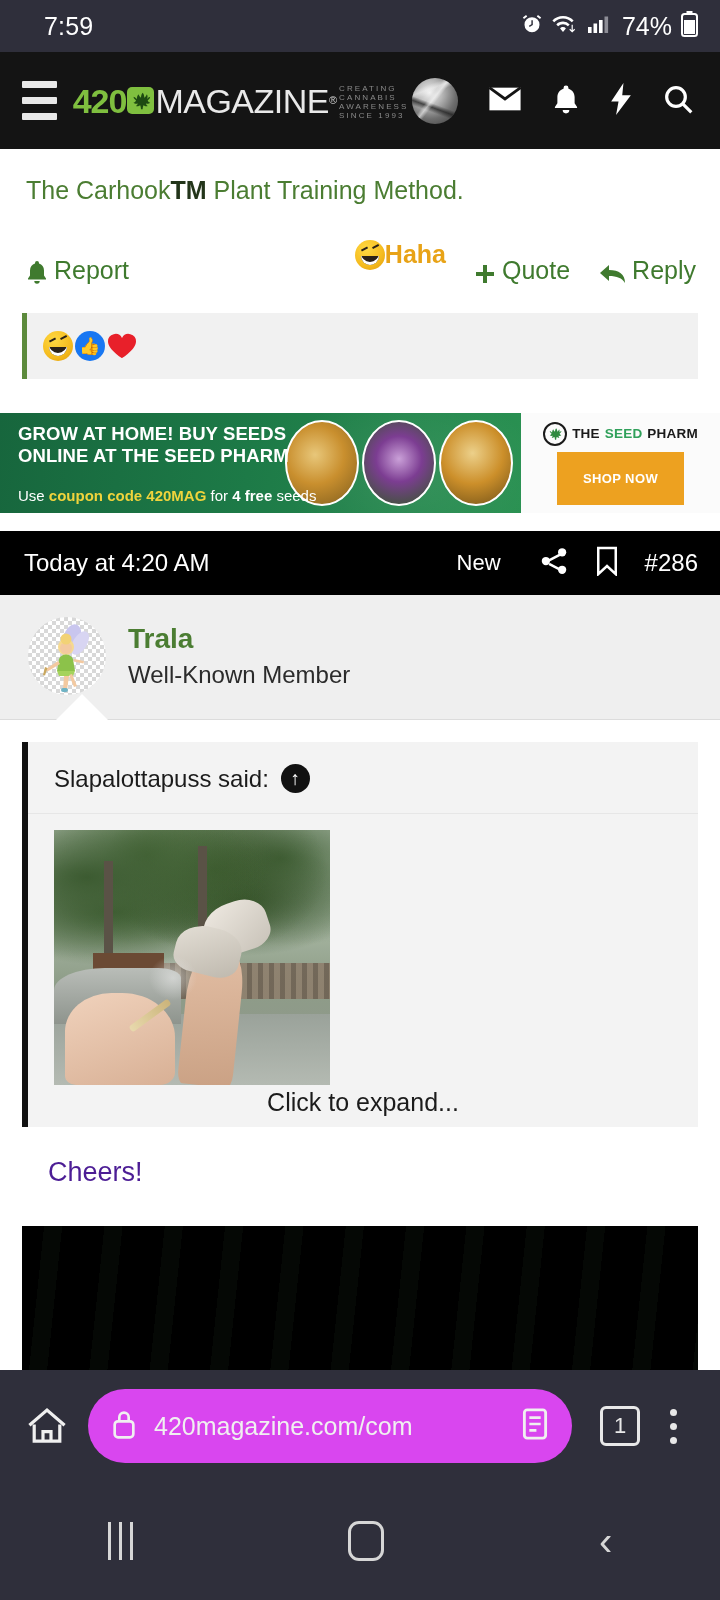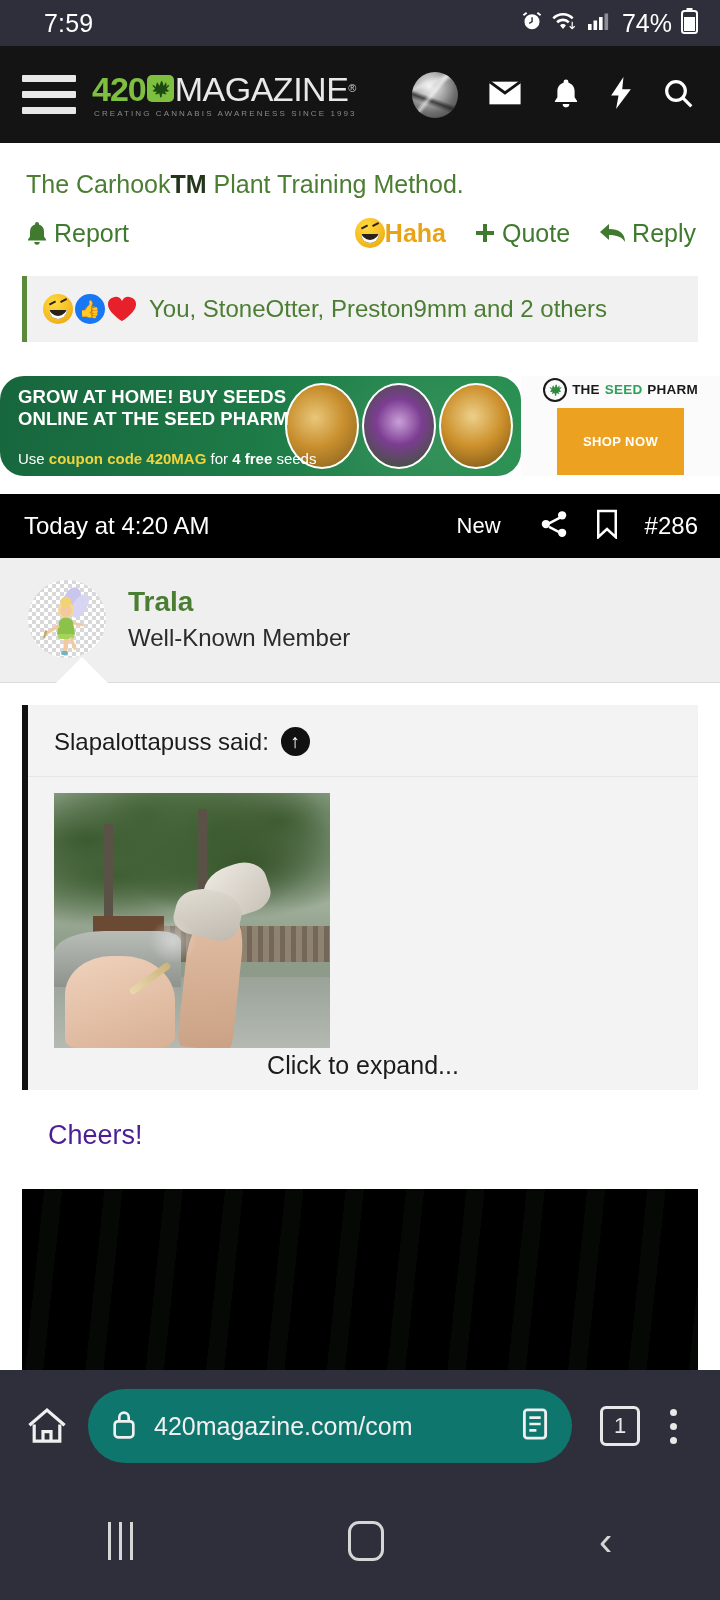--- a/index.html
+++ b/index.html
@@ -5,37 +5,37 @@
   * { margin:0; padding:0; box-sizing:border-box; }
   html,body { width:720px; height:1600px; overflow:hidden; }
   body {
     font-family:"Liberation Sans", sans-serif;
     background:#ffffff;
     -webkit-font-smoothing:antialiased;
   }
 
   
   .statusbar {
-    height:46px; background:#2f2f3b; color:#ffffff;
+    height:52px; background:#2f2f3b; color:#ffffff;
     display:flex; align-items:center; justify-content:space-between;
     padding:0 22px 0 44px;
   }
   .sb-time { font-size:25px; letter-spacing:.2px; }
   .sb-right { display:flex; align-items:center; gap:9px; }
   .sb-pct { font-size:25px; margin-left:2px; }
   .ic { display:inline-block; }
 
   
   .siteheader {
     height:97px; background:#141414;
     display:flex; align-items:center; padding:0 22px;
   }
   .hamburger { width:54px; display:flex; flex-direction:column; gap:9px; margin-right:16px; }
   .hamburger i { display:block; height:7px; background:#e8e8e8; border-radius:1px; }
-  .logo { display:flex; flex-direction:column; justify-content:center; }
+  .logo { display:flex; justify-content:center; }
   .logo-main { display:flex; align-items:center; line-height:1; }
   .logo-420 { font-size:34px; font-weight:bold; color:#7fbf3f; letter-spacing:-1px; }
   .logo-leaf {
     width:27px; height:27px; background:#7fbf3f; border-radius:5px;
     display:inline-flex; align-items:center; justify-content:center; margin:0 1px;
   }
   .logo-mag { font-size:34px; color:#e9e9e9; letter-spacing:-.5px; font-weight:300; }
   .logo-reg { font-size:11px; color:#cfcfcf; vertical-align:super; }
   .logo-tag { font-size:8px; color:#8a8a8a; letter-spacing:2.1px; margin-top:3px; padding-left:2px; }
   .header-icons { margin-left:auto; display:flex; align-items:center; gap:30px; padding-right:4px; }
@@ -56,21 +56,21 @@
   .content { background:#fff; }
   .post-title {
     font-size:25px; color:#4b7d32; padding:26px 26px 0 26px; line-height:1.25;
   }
   .post-title b { color:#23351a; font-weight:bold; }
 
   .actionbar {
     display:flex; align-items:center; padding:18px 24px 18px 26px;
     font-size:25px; color:#3f7a2e;
   }
-  .act { display:flex; align-items:center; gap:6px; color:#3f7a2e; }
+  .act { display:flex; align-items:flex-end; gap:6px; color:#3f7a2e;margin-top:32px; }
   .act-spacer { flex:1; }
   .act-haha { color:#e8a317; font-weight:bold; display:flex; align-items:center; gap:0; margin-right:28px; }
   .act-quote { margin-right:30px; }
   .emoji-rofl {
     width:30px; height:30px; border-radius:50%;
     background:radial-gradient(circle at 38% 30%, #ffd942 0%, #f5bb1e 60%, #e09a09 100%);
     position:relative; display:inline-block; flex:none;
   }
   .emoji-rofl::before {
     content:""; position:absolute; left:6px; top:16px; width:18px; height:9px;
@@ -96,21 +96,21 @@
     margin:10px 22px 0 22px; background:#f1f1f1; border-left:5px solid #5c8a3c;
     padding:18px 16px; display:flex; align-items:center; gap:2px;
   }
   .reaction-names { font-size:24px; color:#4b7d32; margin-left:10px; }
 
   
   .ad-wrap { margin-top:34px; display:flex; height:100px; }
   .ad-left {
     width:521px; position:relative; overflow:hidden;
     background:linear-gradient(100deg, #17663d 0%, #1d7a47 48%, #2a9152 100%);
-    display:flex; align-items:center;border-radius:24px;
+    display:flex; align-items:center;
   }
   .ad-left::before {
     content:""; position:absolute; right:-20px; top:-30px; width:260px; height:180px;
     background:radial-gradient(ellipse at center, rgba(255,255,255,.08), transparent 70%);
   }
   .ad-text { padding-left:18px; z-index:2; }
   .ad-h { color:#fff; font-weight:bold; font-size:18.5px; line-height:1.2; letter-spacing:.1px; }
   .ad-sub { font-size:15px; color:#fff; margin-top:20px; }
   .ad-sub .yel { color:#f0d43c; font-weight:bold; }
   .ad-sub .bld { font-weight:bold; }
@@ -124,21 +124,21 @@
     align-items:center; justify-content:center; gap:6px;
   }
   .ad-brand { display:flex; align-items:center; gap:5px; font-size:13.5px; letter-spacing:.2px; }
   .ad-brandlogo { width:24px; height:24px; border-radius:50%; border:2px solid #1a1a1a;
     display:flex; align-items:center; justify-content:center; font-size:13px; color:#2f8a3f; }
   .ad-brand .the { color:#1a1a1a; font-weight:bold; }
   .ad-brand .seed { color:#2fa05a; font-weight:bold;text-align:right; }
   .ad-brand .pharm { color:#1a1a1a; font-weight:bold; }
   .ad-shop {
     background:#eda120; color:#fff; font-size:13px; font-weight:bold;
-    padding:26px 26px; letter-spacing:.4px;
+    padding:19px 26px; letter-spacing:.4px;
   }
 
   
   .greenbar {
     margin-top:18px; height:64px; background:#000000; display:flex; align-items:center;
     padding:0 22px 0 24px; color:#fff;
   }
   .gb-date { font-size:24px; }
   .gb-right { margin-left:auto; display:flex; align-items:center; gap:26px; }
   .gb-new { background:#000; color:#fff; font-size:22px; padding:4px 12px; }
@@ -232,21 +232,21 @@
       #000;
   }
 
   
   .browserbar {
     position:absolute; left:0; bottom:118px; width:720px; height:112px;
     background:#2f2f3b; display:flex; align-items:center; padding:0 20px;
   }
   .bb-home { width:54px; display:flex; align-items:center; justify-content:center; }
   .urlpill {
-    flex:1; height:74px; background:#0f766e; border-radius:37px;
+    flex:1; height:74px; background:#d946ef; border-radius:37px;
     display:flex; align-items:center; padding:0 22px; margin:0 14px 0 14px; gap:16px;
     overflow:hidden;
   }
   .url-text {
     color:#f0f0f0; font-size:25px; white-space:nowrap; overflow:hidden; flex:1;
     -webkit-mask-image:linear-gradient(90deg,#000 82%,transparent 100%);
     mask-image:linear-gradient(90deg,#000 82%,transparent 100%);
   }
   .bb-tabs {
     width:40px; height:40px; border:3px solid #e8e8e8; border-radius:6px;
@@ -388,21 +388,20 @@
   </div>
 
   <div class="reactionbar">
     <span class="emoji-rofl"></span>
     <span class="emoji-like"></span>
     <span class="emoji-heart">
       <svg width="28" height="26" viewBox="0 0 28 26" fill="#e8202a">
         <path d="M14 25S0 16.5 0 8.4A7.4 7.4 0 0 1 14 5a7.4 7.4 0 0 1 14 3.4C28 16.5 14 25 14 25z"></path>
       </svg>
     </span>
-    <span class="reaction-names">You, StoneOtter, Preston9mm and 2 others</span>
   </div>
 
   <div class="ad-wrap">
     <div class="ad-left">
       <div class="ad-text">
         <div class="ad-h">GROW AT HOME! BUY SEEDS</div>
         <div class="ad-h">ONLINE AT THE SEED PHARM</div>
         <div class="ad-sub"><span>Use </span><span class="yel">coupon code 420MAG</span><span> for </span><span class="bld">4 free</span><span> seeds</span></div>
       </div>
       <div class="ad-buds">

